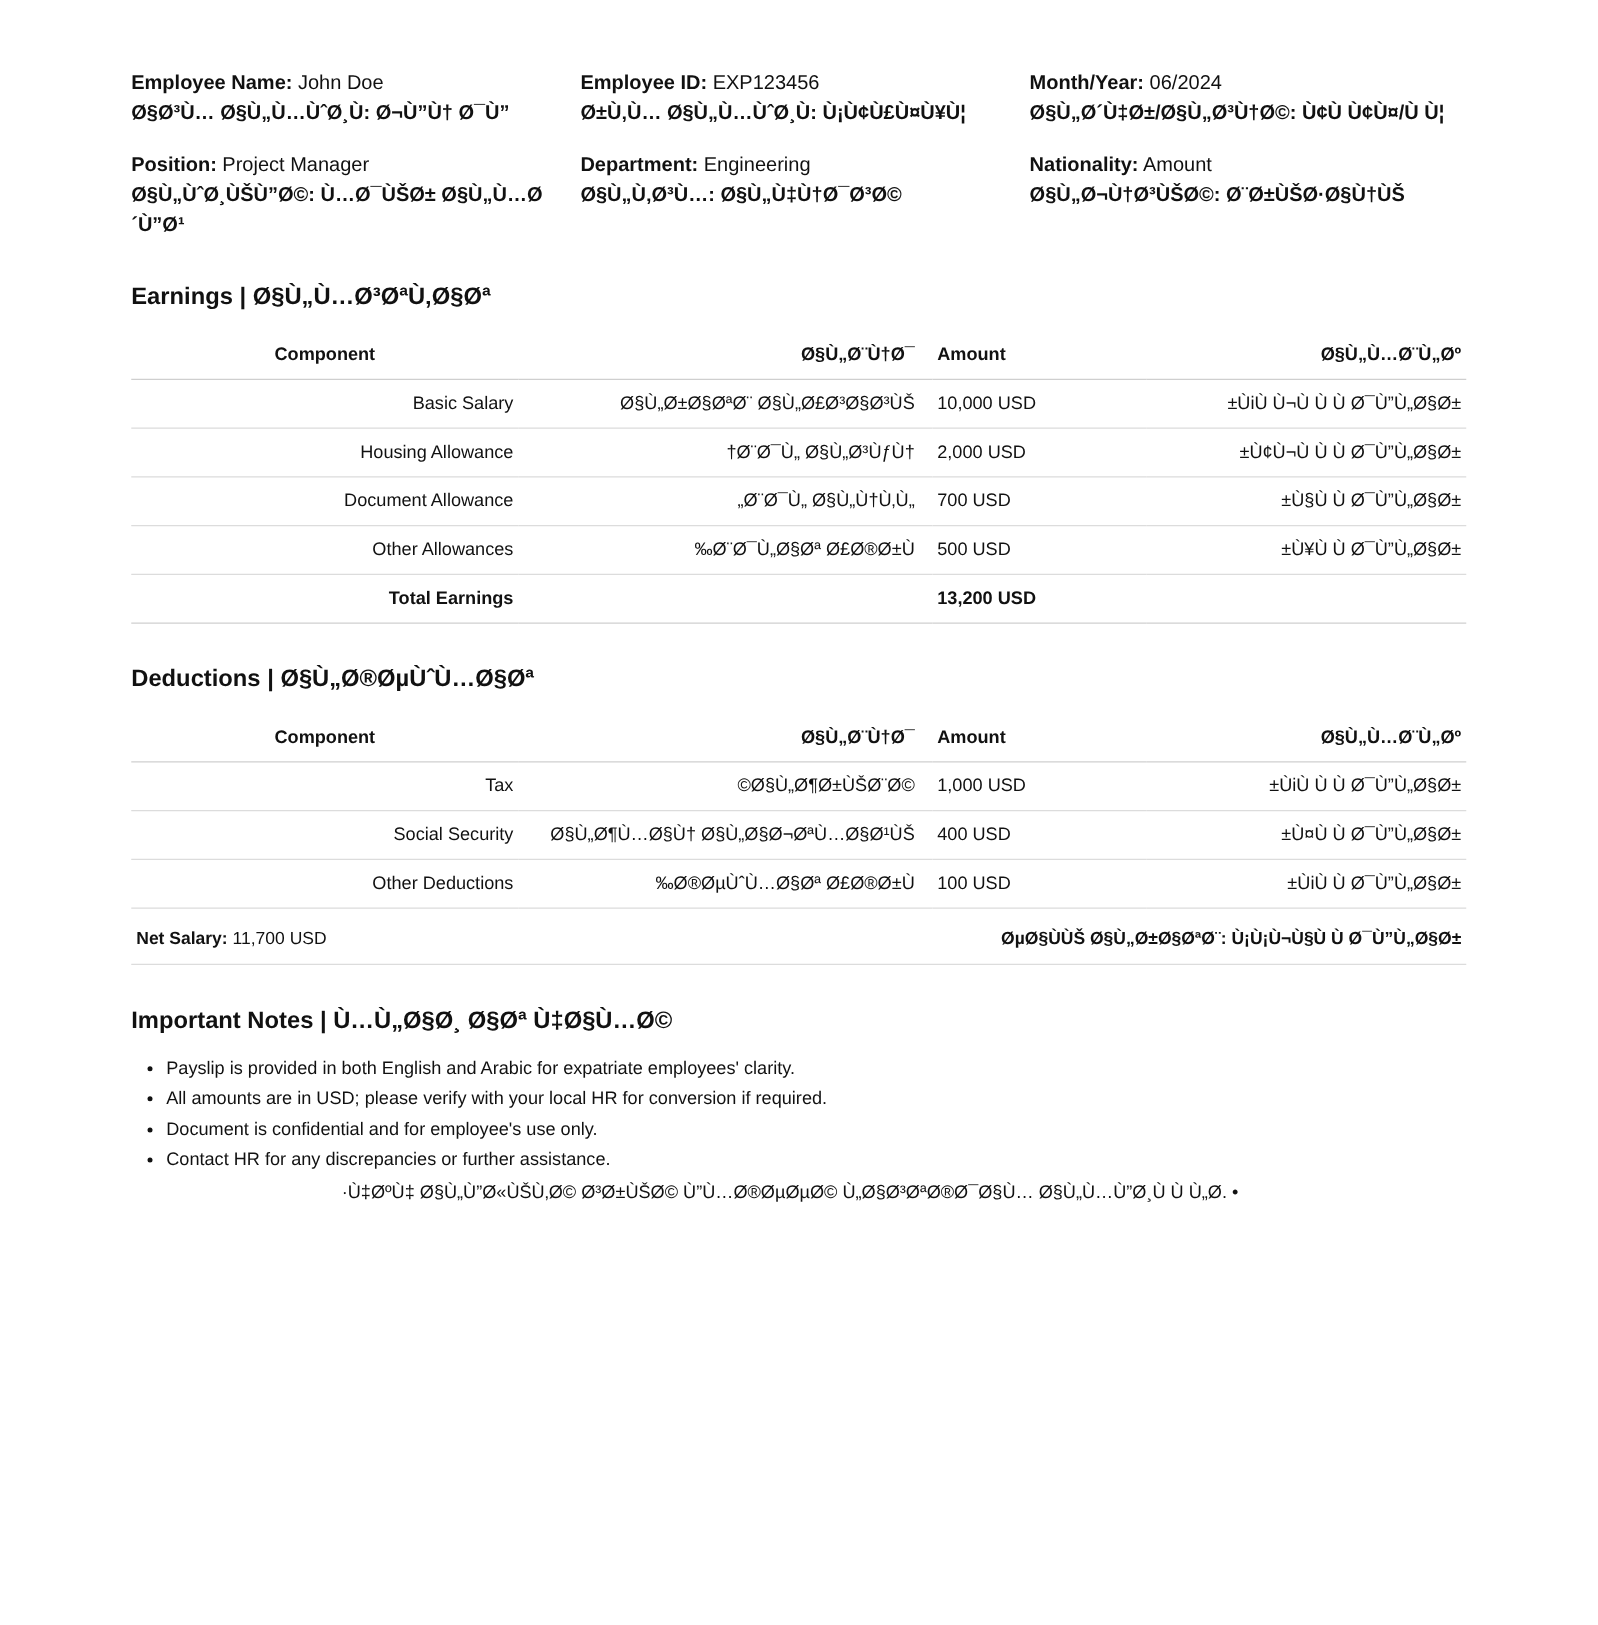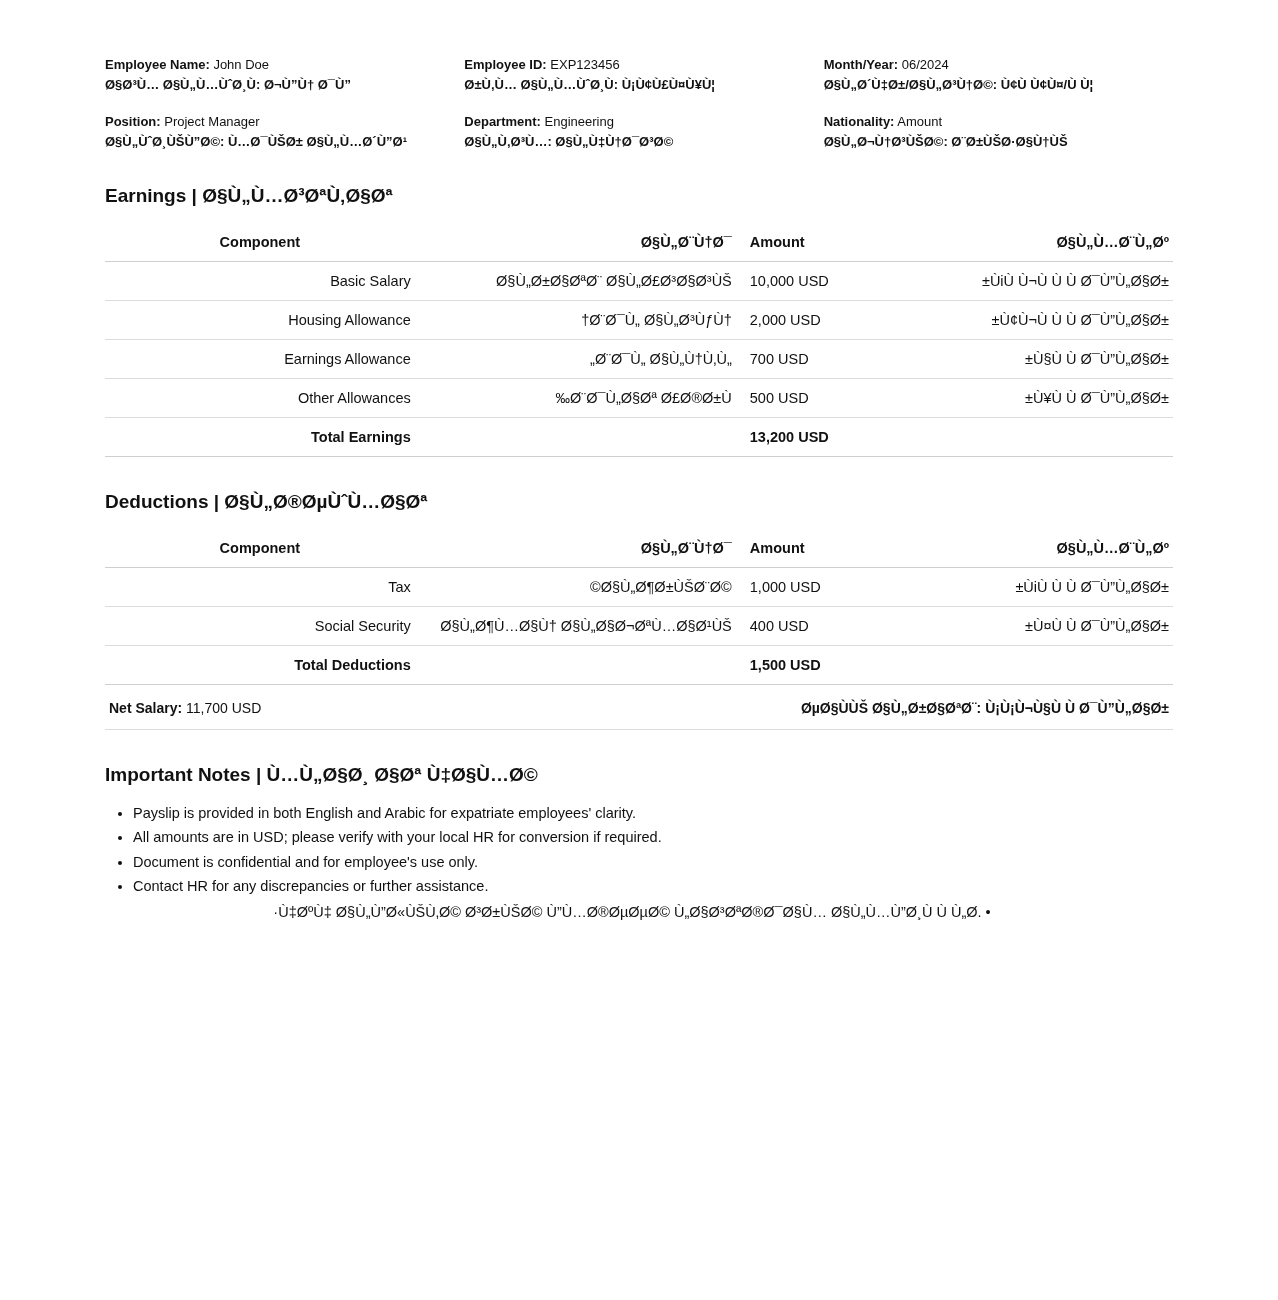--- a/index.html
+++ b/index.html
@@ -27,21 +27,21 @@
   h2.section-title {
     font-size: 19px;
     font-weight: bold;
     margin: 34px 0 16px 0;
   }
   .meta-grid {
     display: grid;
     grid-template-columns: 1fr 1fr 1fr;
     column-gap: 10px;
     row-gap: 18px;
-    font-size: 13px;
+    font-size: 16px;
     line-height: 1.5;
   }
   .meta-cell .lbl {
     font-weight: bold;
   }
   .meta-cell .val {
     font-weight: normal;
   }
   .meta-cell .ar {
     font-weight: bold;
@@ -185,21 +185,21 @@
         <td class="c-amt">10,000 USD</td>
         <td class="c-aramt">±ÙiÙ Ù¬Ù Ù Ù  Ø¯Ù”Ù„Ø§Ø±</td>
       </tr>
       <tr>
         <td class="c-comp">Housing Allowance</td>
         <td class="c-ar">†Ø¨Ø¯Ù„ Ø§Ù„Ø³ÙƒÙ†</td>
         <td class="c-amt">2,000 USD</td>
         <td class="c-aramt">±Ù¢Ù¬Ù Ù Ù  Ø¯Ù”Ù„Ø§Ø±</td>
       </tr>
       <tr>
-        <td class="c-comp">Earnings Allowance</td>
+        <td class="c-comp">Document Allowance</td>
         <td class="c-ar">„Ø¨Ø¯Ù„ Ø§Ù„Ù†Ù‚Ù„</td>
         <td class="c-amt">700 USD</td>
         <td class="c-aramt">±Ù§Ù Ù  Ø¯Ù”Ù„Ø§Ø±</td>
       </tr>
       <tr>
         <td class="c-comp">Other Allowances</td>
         <td class="c-ar">‰Ø¨Ø¯Ù„Ø§Øª Ø£Ø®Ø±Ù</td>
         <td class="c-amt">500 USD</td>
         <td class="c-aramt">±Ù¥Ù Ù  Ø¯Ù”Ù„Ø§Ø±</td>
       </tr>
@@ -229,25 +229,25 @@
         <td class="c-ar">©Ø§Ù„Ø¶Ø±ÙŠØ¨Ø©</td>
         <td class="c-amt">1,000 USD</td>
         <td class="c-aramt">±ÙiÙ Ù Ù  Ø¯Ù”Ù„Ø§Ø±</td>
       </tr>
       <tr>
         <td class="c-comp">Social Security</td>
         <td class="c-ar">Ø§Ù„Ø¶Ù…Ø§Ù† Ø§Ù„Ø§Ø¬ØªÙ…Ø§Ø¹ÙŠ</td>
         <td class="c-amt">400 USD</td>
         <td class="c-aramt">±Ù¤Ù Ù  Ø¯Ù”Ù„Ø§Ø±</td>
       </tr>
-      <tr class="total-row">
-        <td class="c-comp">Total Deductions</td>
-        <td class="c-ar"></td>
-        <td class="c-amt">1,500 USD</td>
-        <td class="c-aramt"></td>
+      <tr>
+        <td class="c-comp">Other Deductions</td>
+        <td class="c-ar">‰Ø®ØµÙˆÙ…Ø§Øª Ø£Ø®Ø±Ù</td>
+        <td class="c-amt">100 USD</td>
+        <td class="c-aramt">±ÙiÙ Ù  Ø¯Ù”Ù„Ø§Ø±</td>
       </tr>
     </tbody>
   </table>
 
   <div class="net-row">
     <div class="left">
       <span class="lbl">Net Salary:</span>
       <span>11,700 USD</span>
     </div>
     <div class="right">

